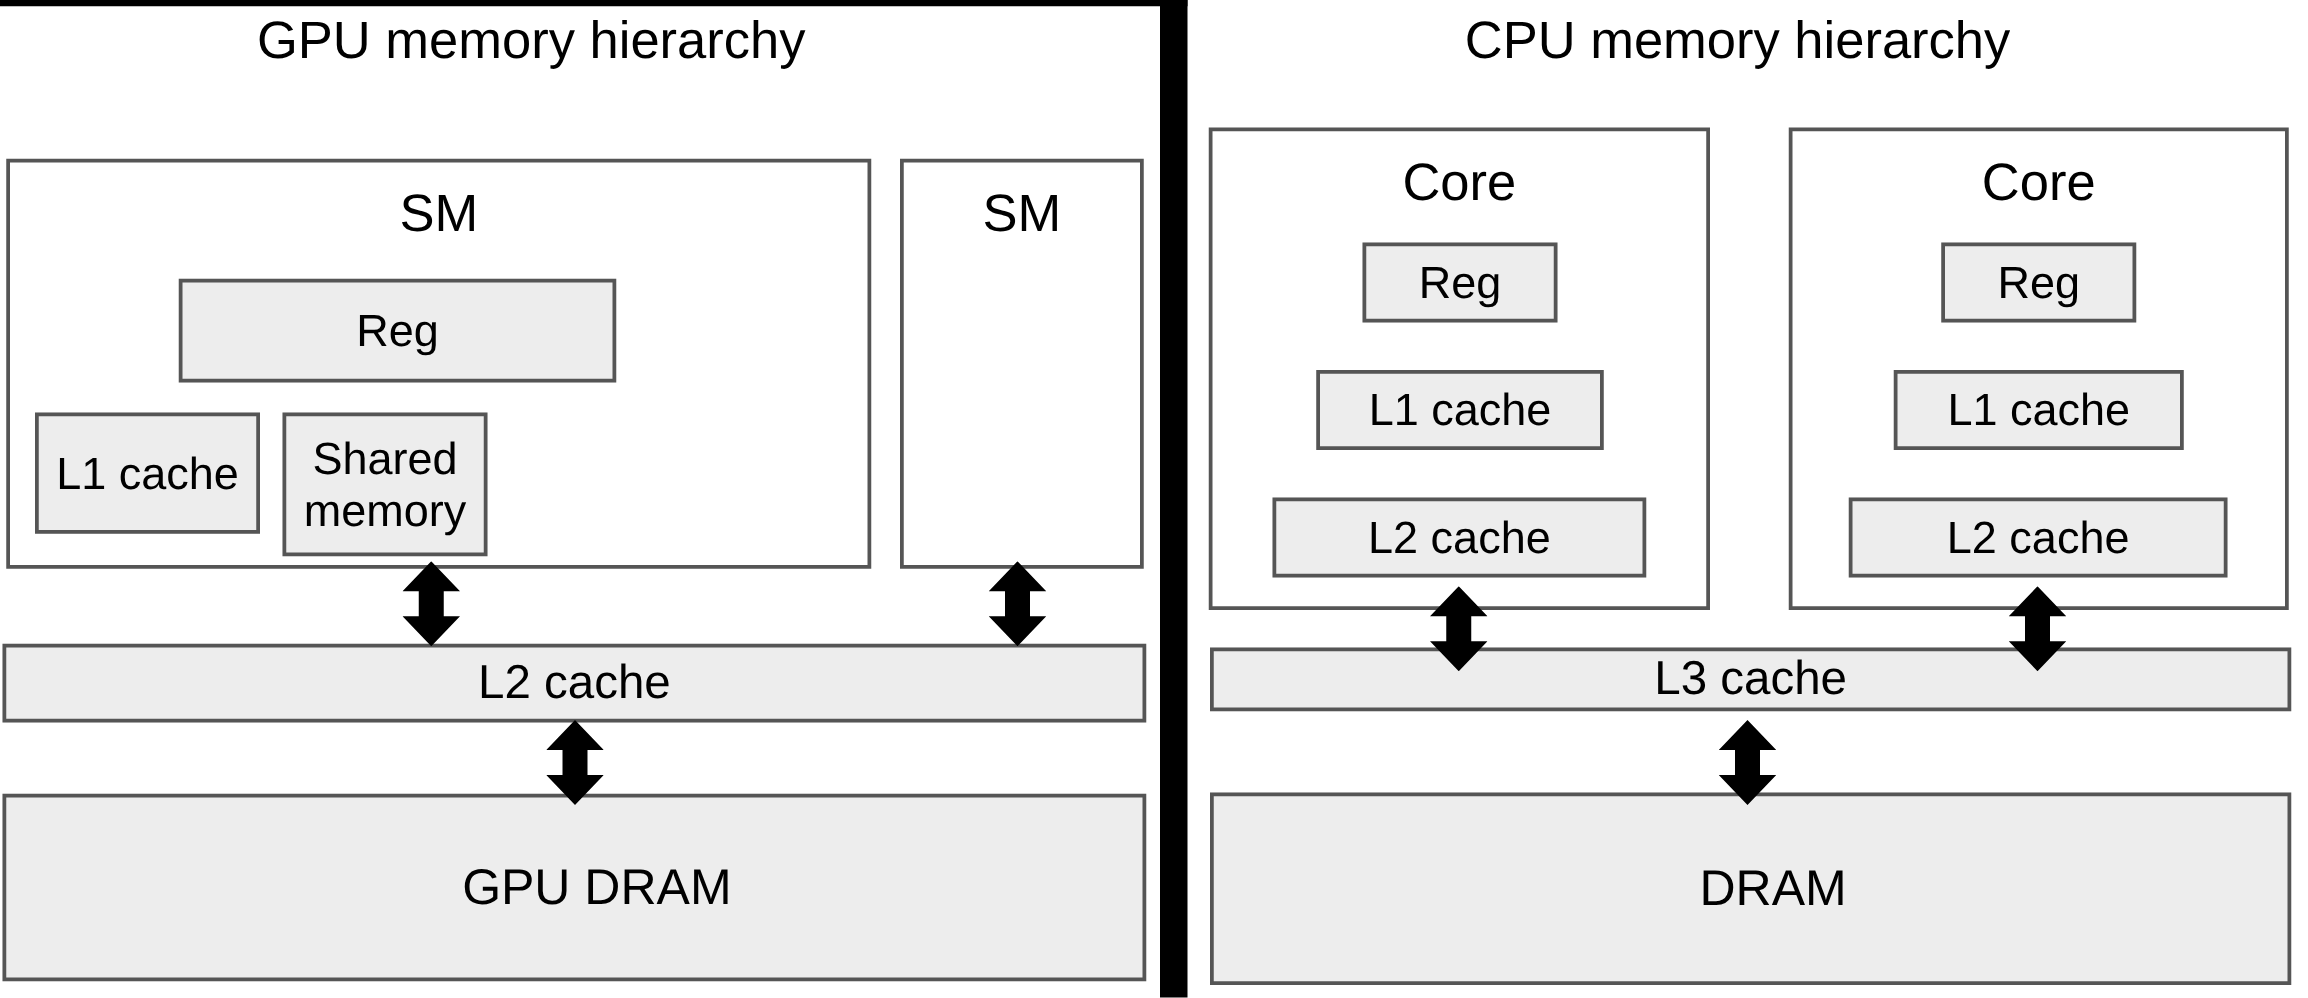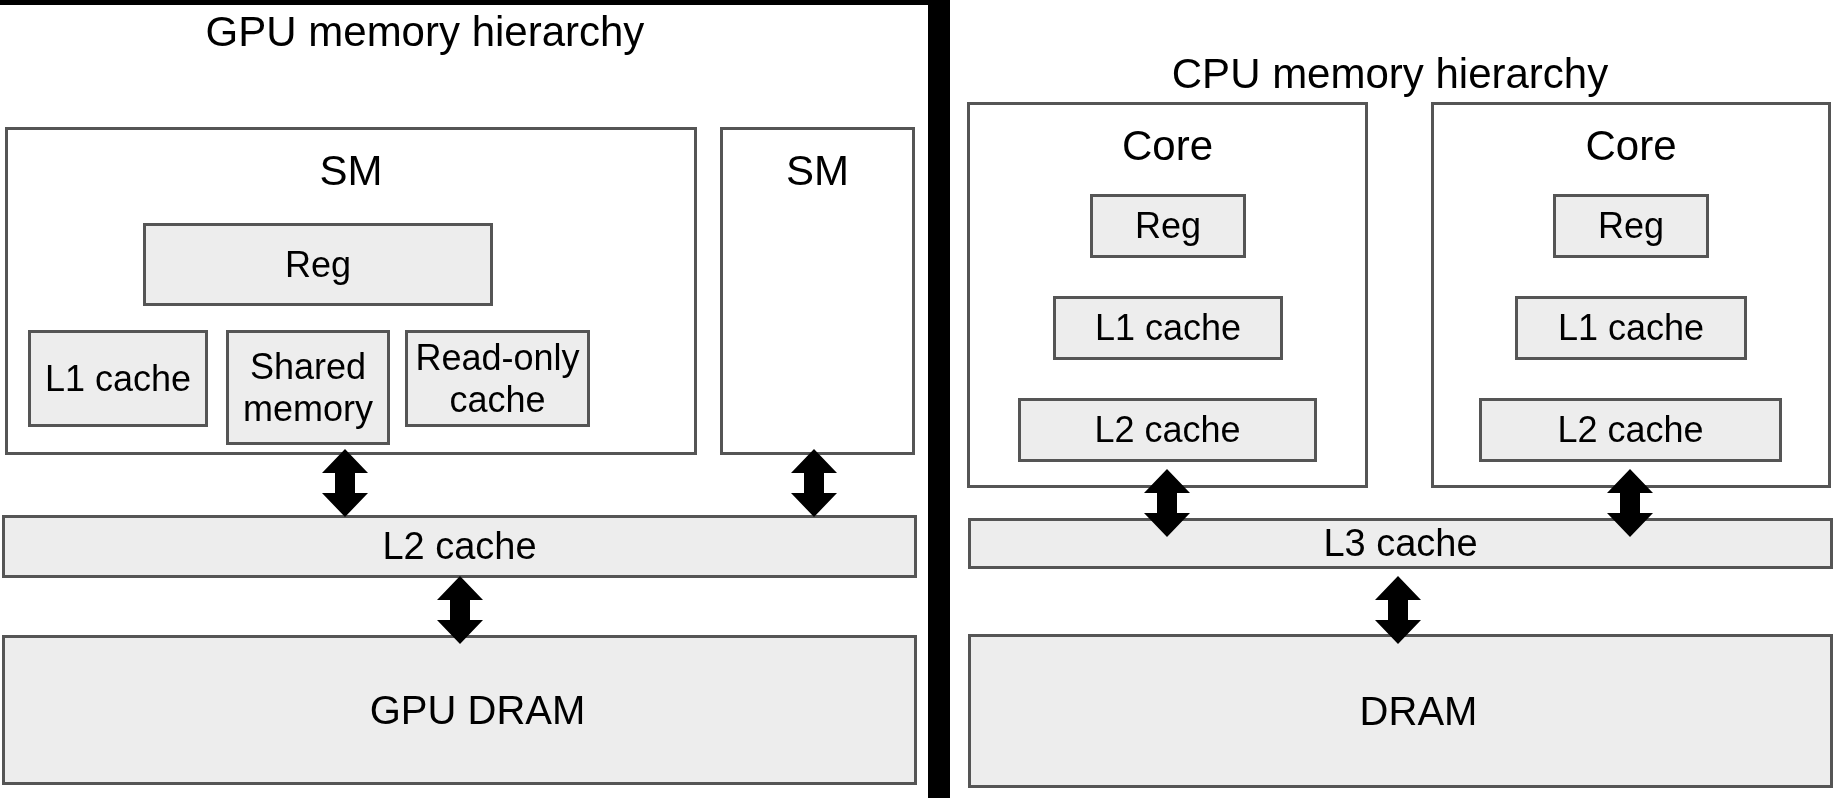--- a/index.html
+++ b/index.html
@@ -51,21 +51,20 @@
   <div class="abs container-box" style="left:720px;top:127px;width:195px;height:328px;">
     <div class="container-label">SM</div>
   </div>
 
   <div class="abs gray-box" style="left:143px;top:223px;width:350px;height:83px;">Reg</div>
 
   <div class="abs gray-box" style="left:28px;top:330px;width:180px;height:97px;">L1 cache</div>
 
   <div class="abs gray-box" style="left:226px;top:330px;width:164px;height:115px;">Shared memory</div>
 
-  <div class="abs gray-box" style="left:405px;top:330px;width:185px;height:97px;">Read-only cache</div>
 
   <div class="abs gray-box bar" style="left:2px;top:515px;width:915px;height:63px;">L2 cache</div>
 
   <div class="abs gray-box dram" style="left:2px;top:635px;width:915px;height:150px;">GPU DRAM</div>
 
   <div class="abs arrow" style="left:322px;top:449px;">
     <svg viewBox="0 0 46 68">
         <path d="M23 0 L46 24 L33 24 L33 44 L46 44 L23 68 L0 44 L13 44 L13 24 L0 24 Z"></path>
       </svg>
   </div>
@@ -76,21 +75,21 @@
   </div>
   <div class="abs arrow" style="left:437px;top:576px;">
     <svg viewBox="0 0 46 68">
         <path d="M23 0 L46 24 L33 24 L33 44 L46 44 L23 68 L0 44 L13 44 L13 24 L0 24 Z"></path>
       </svg>
   </div>
 </div>
 
 <div class="abs" style="left:950px;top:0;width:896px;height:798px;">
 
-  <div class="abs panel-title" style="left:0;width:880px;margin-top:42px;">CPU memory hierarchy</div>
+  <div class="abs panel-title" style="left:0;width:880px;">CPU memory hierarchy</div>
 </div>
 
 <div class="abs container-box" style="left:967px;top:102px;width:401px;height:386px;">
   <div class="container-label">Core</div>
 </div>
 <div class="abs gray-box" style="left:1090px;top:194px;width:156px;height:64px;">Reg</div>
 <div class="abs gray-box" style="left:1053px;top:296px;width:230px;height:64px;">L1 cache</div>
 <div class="abs gray-box" style="left:1018px;top:398px;width:299px;height:64px;">L2 cache</div>
 
 <div class="abs container-box" style="left:1431px;top:102px;width:400px;height:386px;">

